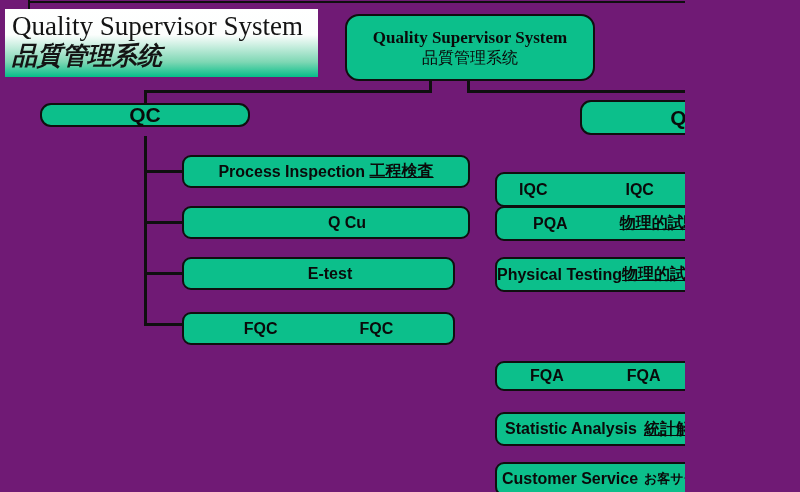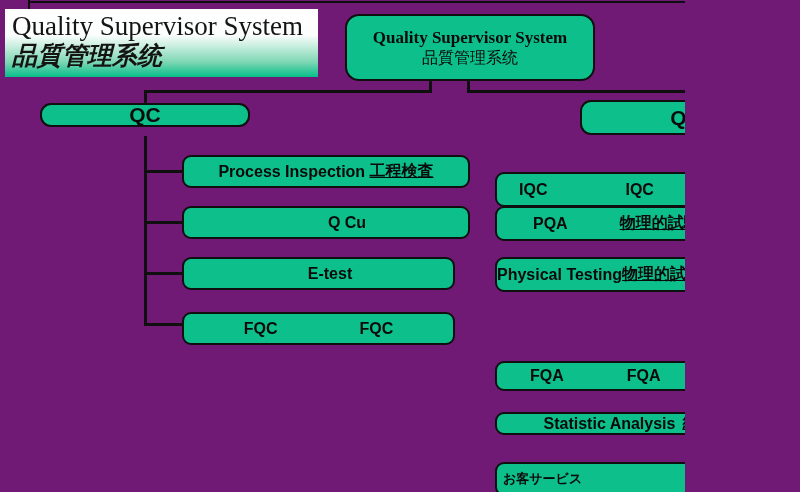--- a/index.html
+++ b/index.html
@@ -48,21 +48,21 @@
   #n-copper .gap{display:inline-block;width:42px;}
   #n-fqc .gap{display:inline-block;width:82px;}
 
   
   .rrow{left:495px;width:292px;height:35px;}
   #n-iqc      {top:172px;}
   #n-pqa      {top:206px;padding-left:28px;}
   #n-phys     {top:257px;}
   #n-ipqc     {top:308px;}
   #n-fqa      {top:361px;height:30px;}
-  #n-stat     {top:412px;height:23px;justify-content:center;}
+  #n-stat     {top:412px;height:34px;}
   #n-customer {top:462px;height:34px;}
   #n-iqc  .s1{margin-left:22px;} #n-iqc  .s2{margin-left:78px;}
   #n-pqa  .s1{margin-left:8px;}  #n-pqa  .s2{margin-left:52px;}
   #n-phys .s1{text-align:right;}
   #n-ipqc .s1{margin-left:18px;}
   #n-fqa  .s1{margin-left:33px;} #n-fqa  .s2{margin-left:63px;}
   #n-stat .s1{margin-left:8px;}  #n-stat .s2{margin-left:7px;}
   #n-customer .s1{margin-left:5px;} #n-customer .s2{margin-left:6px;}
 </style>
 </head>
@@ -132,17 +132,18 @@
     </div>
     <div class="gbox rounded-s child rrow" id="n-fqa">
       <span class="s1">FQA</span>
         <span class="s2">FQA</span>
     </div>
     <div class="gbox rounded-s child rrow" id="n-stat">
       <span class="s1">Statistic Analysis</span>
         <span class="s2 jp">統計解析</span>
     </div>
     <div class="gbox rounded-s child rrow" id="n-customer">
+      <span class="s1">Customer Service</span>
         <span class="s2 jp-sm">お客サービス</span>
     </div>
 
   </div>
 </div>
 
 </body></html>

